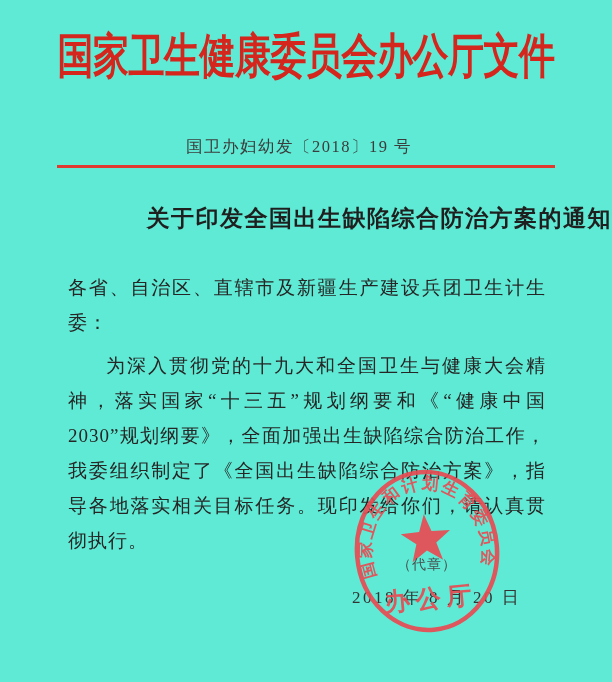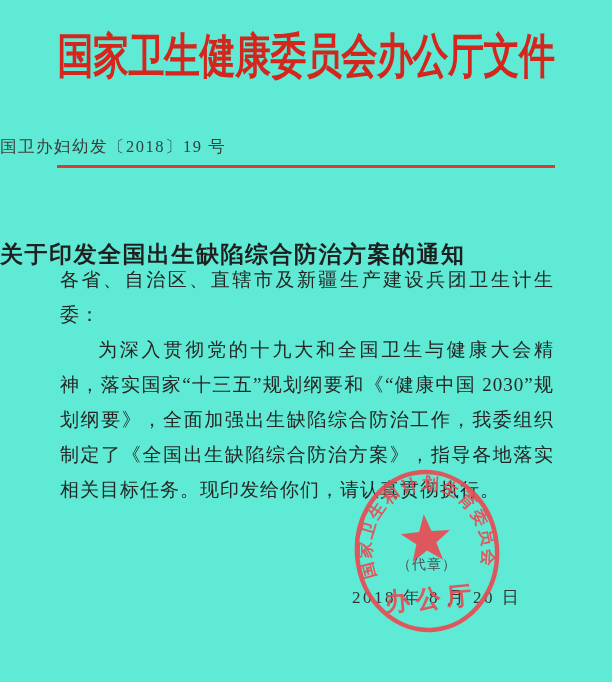--- a/index.html
+++ b/index.html
@@ -21,41 +21,40 @@
     text-align:center;
     font-size:36px;font-weight:700;
     color:var(--header-red);
     letter-spacing:-0.5px;
     transform:scaleY(1.32);
     transform-origin:top center;
     white-space:nowrap;
   }
   .doc-number{
     position:absolute;top:136px;left:0;right:14px;
-    text-align:left;
+    text-align:center;
     font-size:16.5px;letter-spacing:1.5px;
     color:#3c3c3c;
   }
   .red-rule{
     position:absolute;top:165px;left:57px;width:498px;height:3px;
     background:var(--rule-red);
   }
   .doc-title{
     position:absolute;top:203px;left:0;right:0;
-    text-align:left;
+    text-align:right;
     font-size:23px;font-weight:700;letter-spacing:1.5px;
     color:#1f1f1f;
-    margin-top:36px;
   }
   .body-block{
     position:absolute;top:262px;left:60px;width:494px;
     font-size:19px;line-height:35px;letter-spacing:1px;
     color:var(--ink);
   }
-  .body-block p{margin:0;text-align:justify;font-family:Liberation Serif, serif;}
+  .body-block p{margin:8px;text-align:justify;font-family:Liberation Serif, serif;}
   .body-block p.indent{text-indent:2em;}
 
   .doc-date{
     position:absolute;top:586px;left:352px;width:160px;
     text-align:center;
     font-size:17px;letter-spacing:2.5px;
     color:#333;
     white-space:nowrap;
   }
   .seal{

